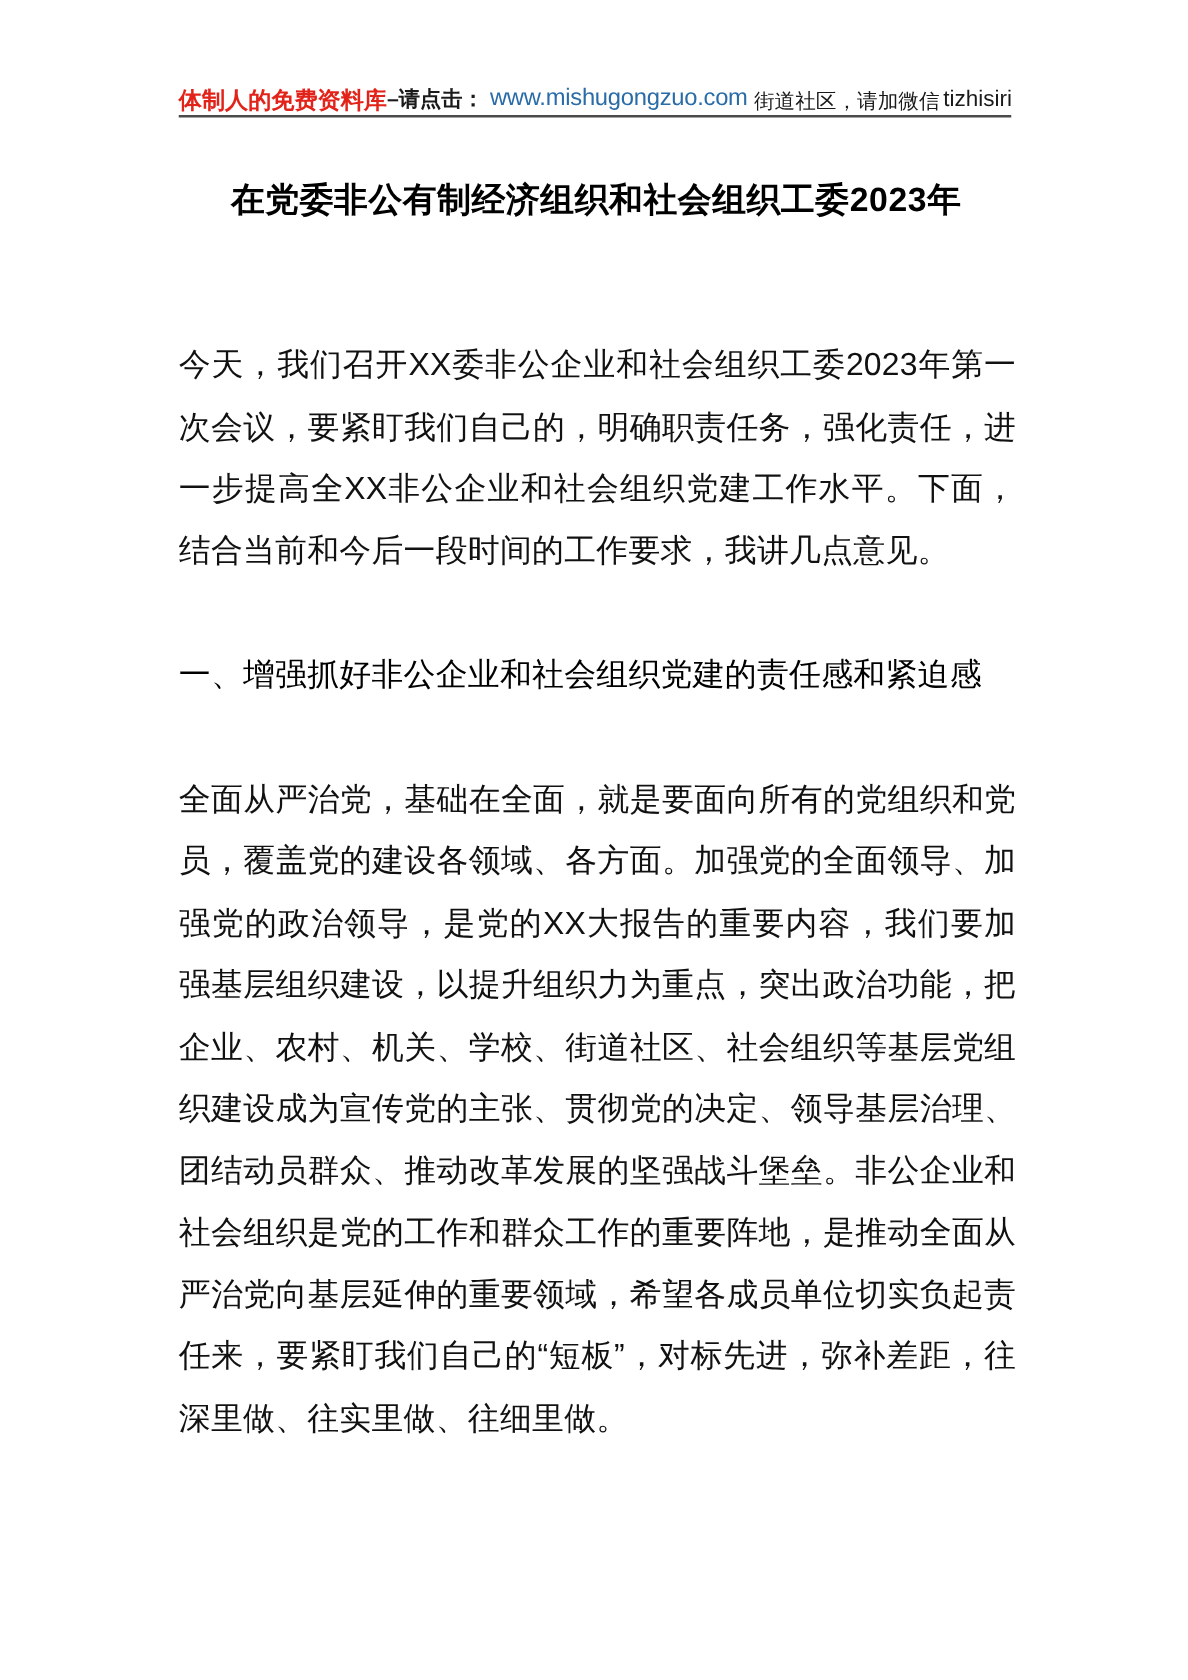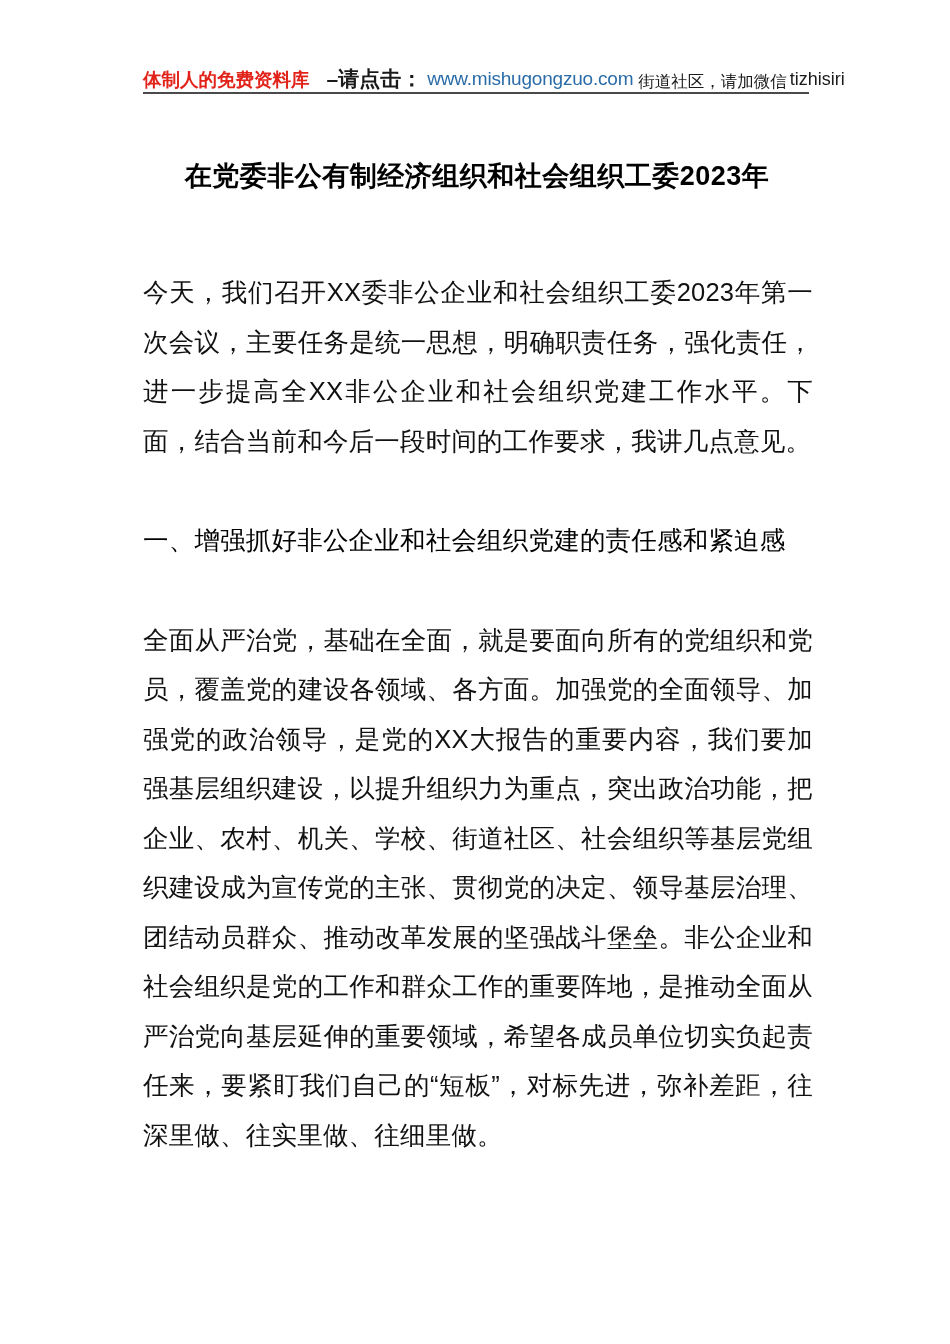--- a/index.html
+++ b/index.html
@@ -45,23 +45,23 @@
     vertical-align: baseline;
   }
   .hdr-brand {
     color: #e2231a;
     font-weight: bold;
     font-size: 18.5px;
     letter-spacing: 0px;
   }
   .hdr-click {
     color: #1a1a1a;
-    font-size: 21px;
+    font-size: 17px;
     font-weight: bold;
-    margin-left: 17px;
+    margin-left: 0;
   }
   .hdr-url {
     color: #2a6ca8;
     font-size: 19px;
     font-weight: normal;
     margin-left: 5px;
     letter-spacing: -0.2px;
     text-align: center;
   }
   .hdr-tail {
@@ -73,21 +73,21 @@
     color: #1a1a1a;
     font-size: 18px;
     margin-left: 3px;
     margin-top: 44px;
   }
 
   
   .doc-title {
     position: absolute;
     left: 143px;
-    top: 128px;
+    top: 112px;
     width: 668px;
     text-align: center;
     font-size: 27px;
     font-weight: bold;
     color: #000000;
     line-height: 60px;
     letter-spacing: 0.5px;
   }
   .doc-title .tline {
     display: block;
@@ -133,21 +133,21 @@
     <span class="hdr-seg hdr-tail">街道社区，请加微信</span>
     <span class="hdr-seg hdr-wechat">tizhisiri</span>
   </div>
 
   <h1 class="doc-title">
     <span class="tline">在党委非公有制经济组织和社会组织工委2023年</span>
   </h1>
 
   <div class="doc-body">
 
-    <p class="para gap-after">今天，我们召开XX委非公企业和社会组织工委2023年第一次会议，主要任务是统一思想，明确职责任务，强化责任，进一步提高全XX非公企业和社会组织党建工作水平。下面，结合当前和今后一段时间的工作要求，我讲几点意见。</p>
+    <p class="para gap-after">今天，我们召开XX委非公企业和社会组织工委2023年第一次会议，要紧盯我们自己的，明确职责任务，强化责任，进一步提高全XX非公企业和社会组织党建工作水平。下面，结合当前和今后一段时间的工作要求，我讲几点意见。</p>
 
     <p class="heading">一、增强抓好非公企业和社会组织党建的责任感和紧迫感</p>
 
     <p class="para">全面从严治党，基础在全面，就是要面向所有的党组织和党员，覆盖党的建设各领域、各方面。加强党的全面领导、加强党的政治领导，是党的XX大报告的重要内容，我们要加强基层组织建设，以提升组织力为重点，突出政治功能，把企业、农村、机关、学校、街道社区、社会组织等基层党组织建设成为宣传党的主张、贯彻党的决定、领导基层治理、团结动员群众、推动改革发展的坚强战斗堡垒。非公企业和社会组织是党的工作和群众工作的重要阵地，是推动全面从严治党向基层延伸的重要领域，希望各成员单位切实负起责任来，要紧盯我们自己的“短板”，对标先进，弥补差距，往深里做、往实里做、往细里做。</p>
 
   </div>
 
 </div>
 
 </body></html>

